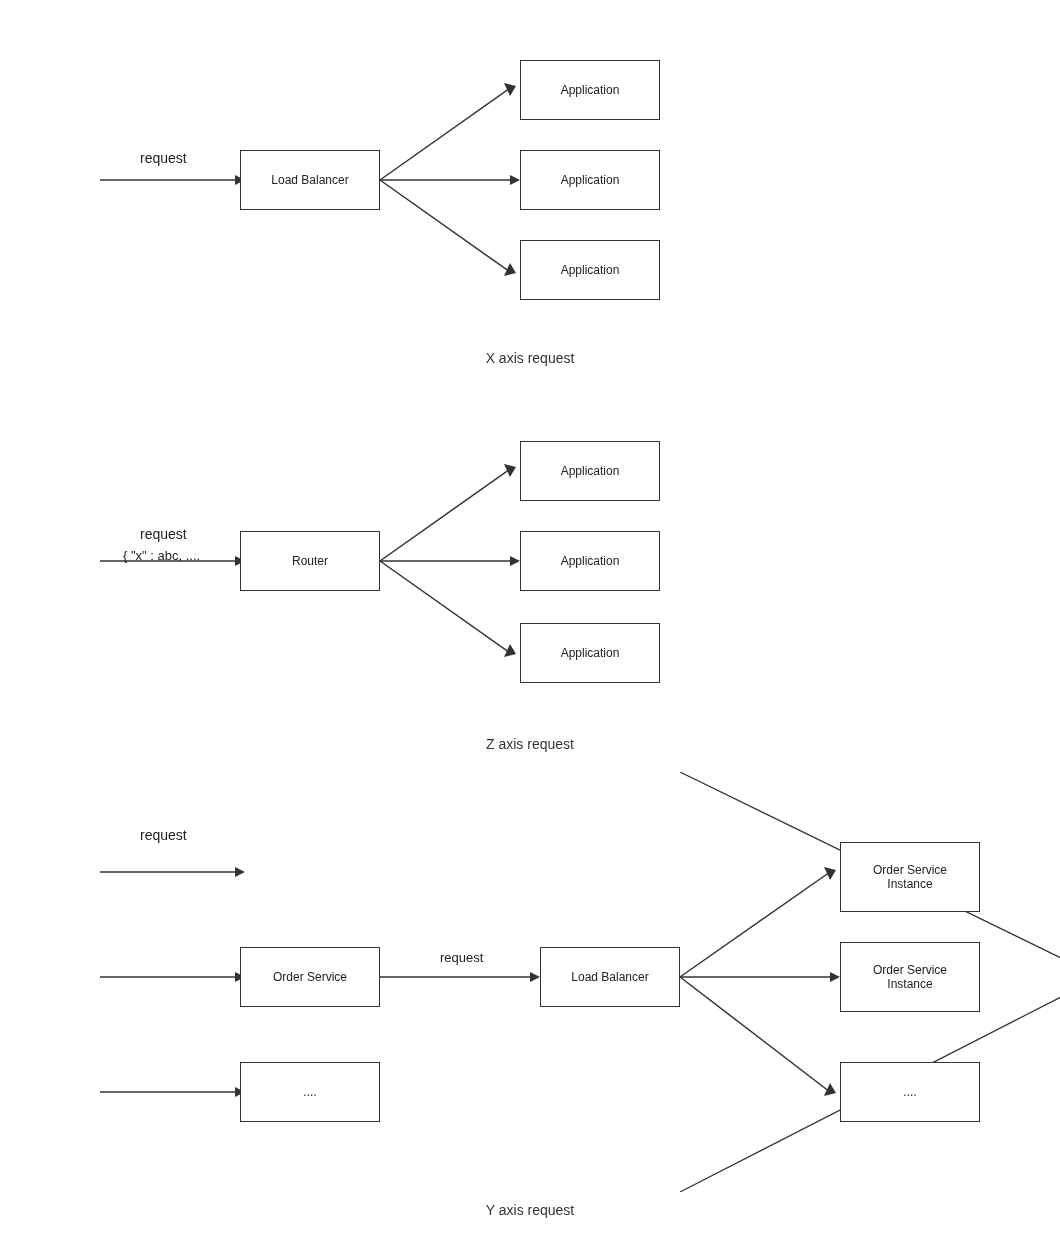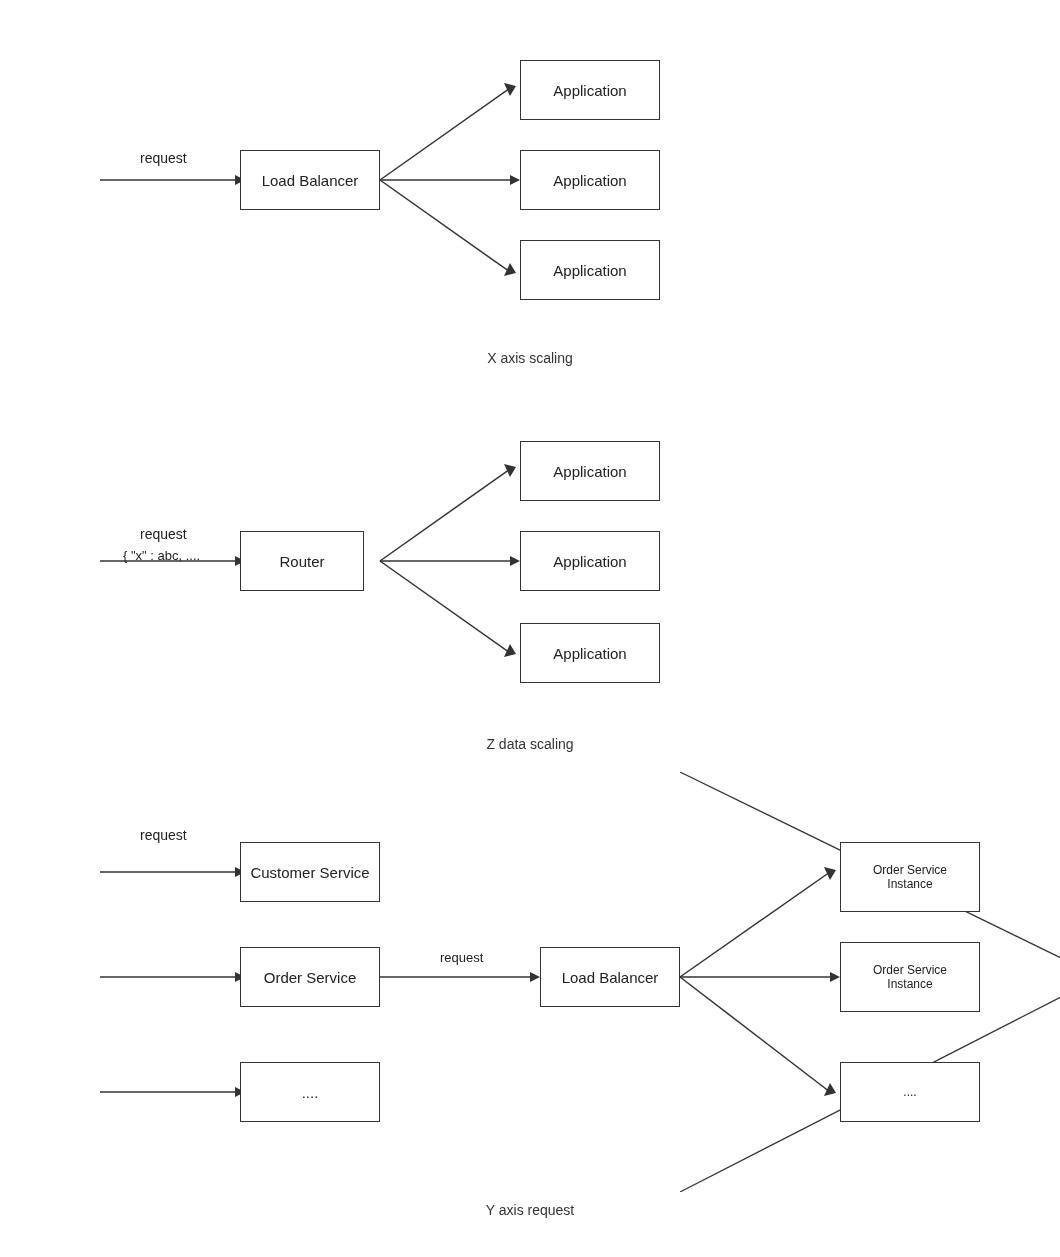--- a/index.html
+++ b/index.html
@@ -22,21 +22,21 @@
       margin-top: 8px;
       margin-bottom: 20px;
     }
     .box {
       border: 1.5px solid #333;
       background: #fff;
       display: flex;
       align-items: center;
       justify-content: center;
       text-align: center;
-      font-size: 15px;
+      font-size: 12px;
       position: absolute;
     }
     svg.diagram-svg {
       position: absolute;
       top: 0; left: 0;
       pointer-events: none;
     }
     .section-wrapper {
       position: relative;
     }
@@ -63,21 +63,21 @@
     </svg>
 
     <div style="position:absolute; left:100px; top:130px;">request</div>
 
     <div class="box" style="left:200px; top:130px; width:140px; height:60px;">Load Balancer</div>
 
     <div class="box" style="left:480px; top:40px; width:140px; height:60px;">Application</div>
     <div class="box" style="left:480px; top:130px; width:140px; height:60px;">Application</div>
     <div class="box" style="left:480px; top:220px; width:140px; height:60px;">Application</div>
   </div>
-  <div class="diagram-label">X axis scaling</div>
+  <div class="diagram-label">X axis request</div>
 
   <div class="section-wrapper" style="height: 340px; margin-bottom: 10px; margin-top: 10px;">
     <svg class="diagram-svg" width="1060" height="340">
 
       <line x1="60" y1="175" x2="195" y2="175" stroke="#333" stroke-width="1.5"></line>
       <polygon points="195,170 205,175 195,180" fill="#333"></polygon>
 
       <line x1="340" y1="175" x2="470" y2="83" stroke="#333" stroke-width="1.5"></line>
       <polygon points="464,78 476,81 470,91" fill="#333"></polygon>
 
@@ -86,27 +86,27 @@
 
       <line x1="340" y1="175" x2="470" y2="267" stroke="#333" stroke-width="1.5"></line>
       <polygon points="464,271 476,268 470,258" fill="#333"></polygon>
     </svg>
 
     <div style="position:absolute; left:100px; top:140px;">request</div>
 
     <div style="position:absolute; left:83px; top:162px; font-size:13px;">{ "x" : abc, ....</div>
 
 
-    <div class="box" style="left:200px; top:145px; width:124px; height:60px;text-align:center;">Router</div>
+    <div class="box" style="left:200px; top:145px; width:140px; height:60px;text-align:center;">Router</div>
 
     <div class="box" style="left:480px; top:55px; width:140px; height:60px;">Application</div>
     <div class="box" style="left:480px; top:145px; width:140px; height:60px;">Application</div>
     <div class="box" style="left:480px; top:237px; width:140px; height:60px;">Application</div>
   </div>
-  <div class="diagram-label">Z data scaling</div>
+  <div class="diagram-label">Z axis request</div>
 
   <div class="section-wrapper" style="height: 420px; margin-bottom: 10px; margin-top: 10px;">
     <svg class="diagram-svg" width="1060" height="420">
 
       <line x1="60" y1="100" x2="195" y2="100" stroke="#333" stroke-width="1.5"></line>
       <polygon points="195,95 205,100 195,105" fill="#333"></polygon>
 
       <line x1="60" y1="205" x2="195" y2="205" stroke="#333" stroke-width="1.5"></line>
       <polygon points="195,200 205,205 195,210" fill="#333"></polygon>
 
@@ -124,21 +124,20 @@
 
       <line x1="640" y1="205" x2="790" y2="320" stroke="#333" stroke-width="1.5"></line>
       <polygon points="784,324 796,321 790,311" fill="#333"></polygon>
 
       <line x1="640" y1="0" x2="1060" y2="205" stroke="#333" stroke-width="1.2"></line>
       <line x1="640" y1="420" x2="1060" y2="205" stroke="#333" stroke-width="1.2"></line>
     </svg>
 
     <div style="position:absolute; left:100px; top:55px; font-size:14px;">request</div>
 
-    <div class="box" style="left:200px; top:70px; width:140px; height:60px;">Customer Service</div>
     <div class="box" style="left:200px; top:175px; width:140px; height:60px;">Order Service</div>
     <div class="box" style="left:200px; top:290px; width:140px; height:60px;">....</div>
 
     <div style="position:absolute; left:400px; top:178px; font-size:13px;">request</div>
 
     <div class="box" style="left:500px; top:175px; width:140px; height:60px;">Load Balancer</div>
 
     <div class="box" style="left:800px; top:70px; width:140px; height:70px; font-size:12px;">Order Service<br>Instance</div>
     <div class="box" style="left:800px; top:170px; width:140px; height:70px; font-size:12px;">Order Service<br>Instance</div>
     <div class="box" style="left:800px; top:290px; width:140px; height:60px; font-size:12px;">....</div>

